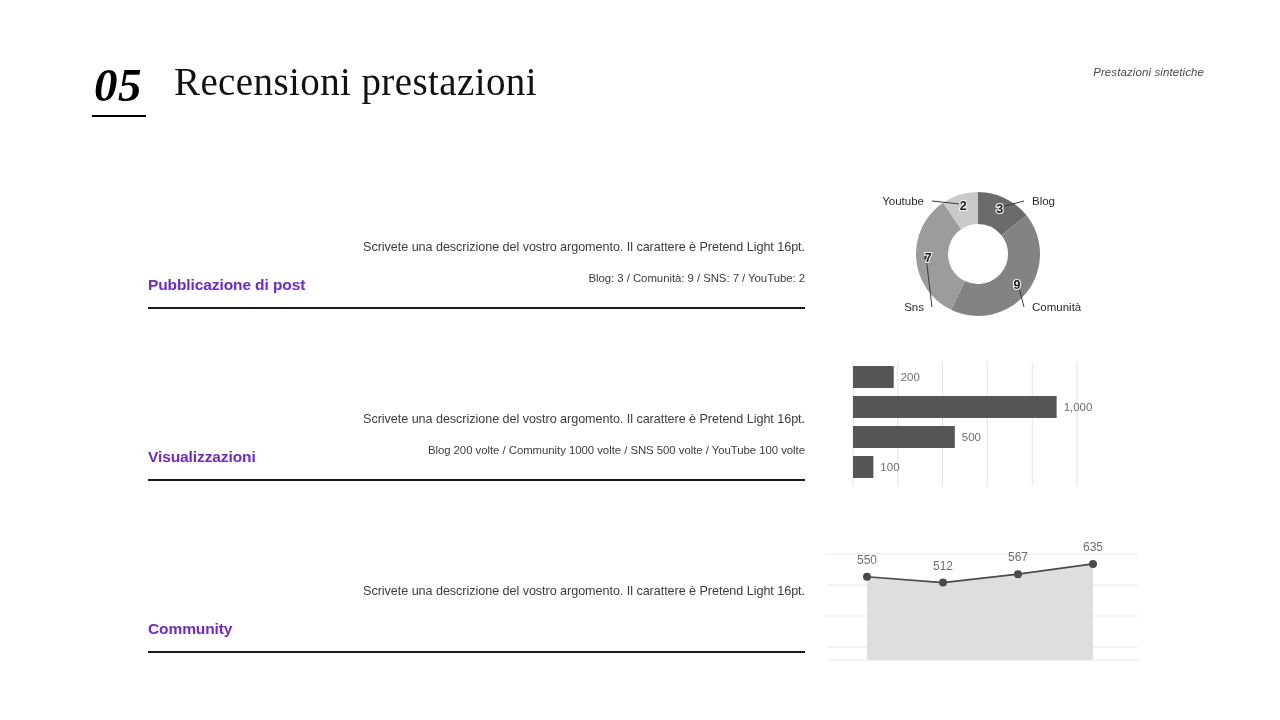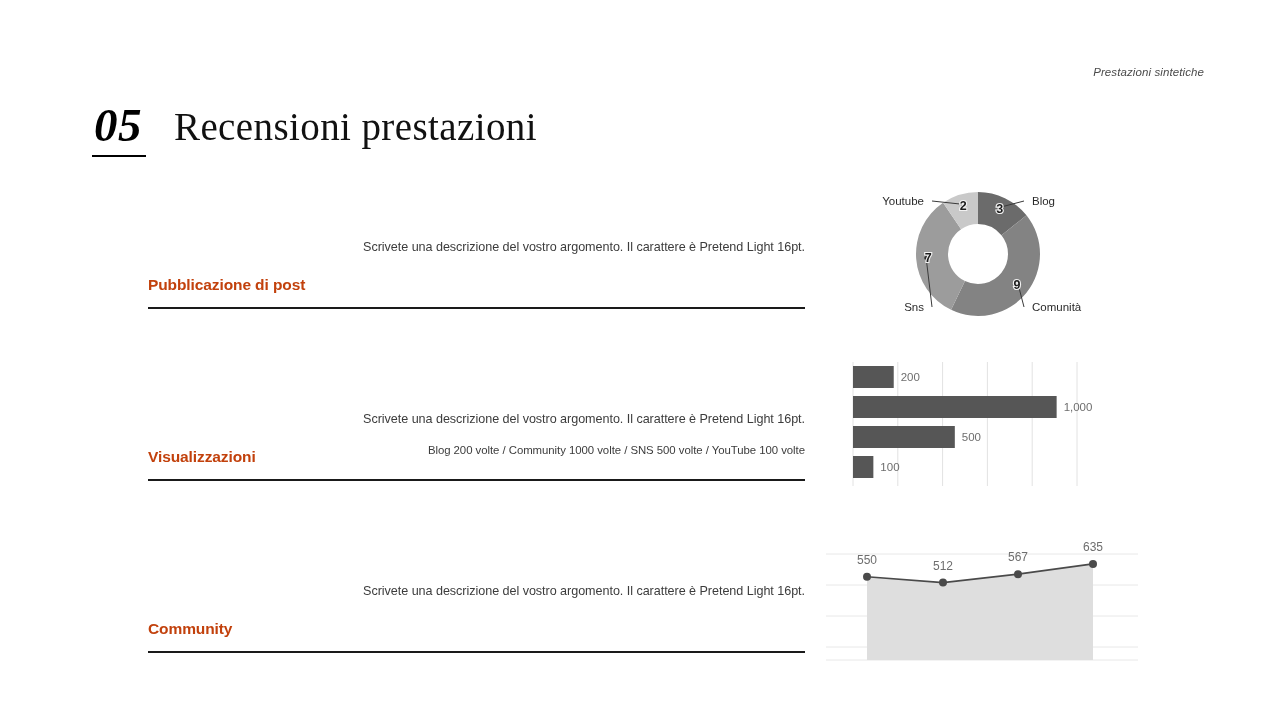--- a/index.html
+++ b/index.html
@@ -15,22 +15,21 @@
     position: relative;
     color: #111;
   }
 
   
   #slide-header {
     position: absolute;
     left: 92px;
     top: 62px;
     display: flex;
-    align-items: center;
-    margin-top: 40px;
+    align-items: flex-start;
   }
   #section-number {
     font-family: "Liberation Serif", serif;
     font-style: italic;
     font-weight: 700;
     font-size: 47px;
     line-height: 1;
     letter-spacing: 0.5px;
     color: #000;
     border-bottom: 2px solid #000;
@@ -70,21 +69,21 @@
   .metric-inner {
     position: relative;
     height: 68px;
   }
   .metric-label {
     position: absolute;
     left: 0;
     bottom: 14px;
     font-size: 15.5px;
     font-weight: 700;
-    color: #c2410c;
+    color: #6d28d9;
     letter-spacing: -0.1px;
   }
   .metric-texts {
     position: absolute;
     right: 0;
     top: 0;
     text-align: right;
   }
   .metric-desc {
     font-size: 12.6px;
@@ -162,20 +161,21 @@
   <div id="page-title">Recensioni prestazioni</div>
 </div>
 
 <div id="corner-label">Prestazioni sintetiche</div>
 
 <div class="metric-row r1">
   <div class="metric-inner">
     <div class="metric-label">Pubblicazione di post</div>
     <div class="metric-texts">
       <div class="metric-desc">Scrivete una descrizione del vostro argomento. Il carattere è Pretend Light 16pt.</div>
+      <div class="metric-stats">Blog: 3 / Comunità: 9 / SNS: 7 / YouTube: 2</div>
     </div>
     <div class="metric-rule"></div>
   </div>
 </div>
 
 <div class="metric-row r2">
   <div class="metric-inner">
     <div class="metric-label">Visualizzazioni</div>
     <div class="metric-texts">
       <div class="metric-desc">Scrivete una descrizione del vostro argomento. Il carattere è Pretend Light 16pt.</div>

